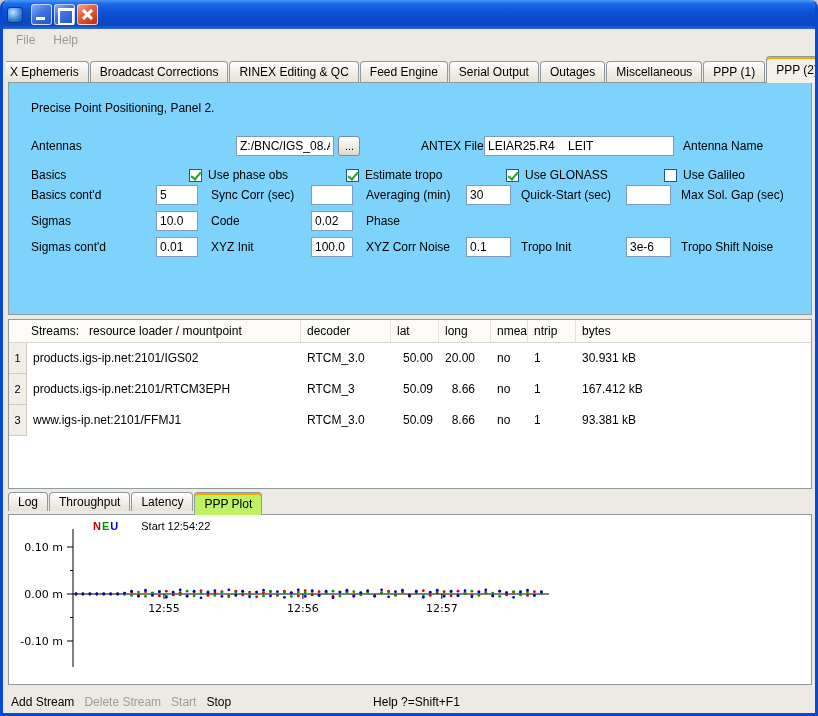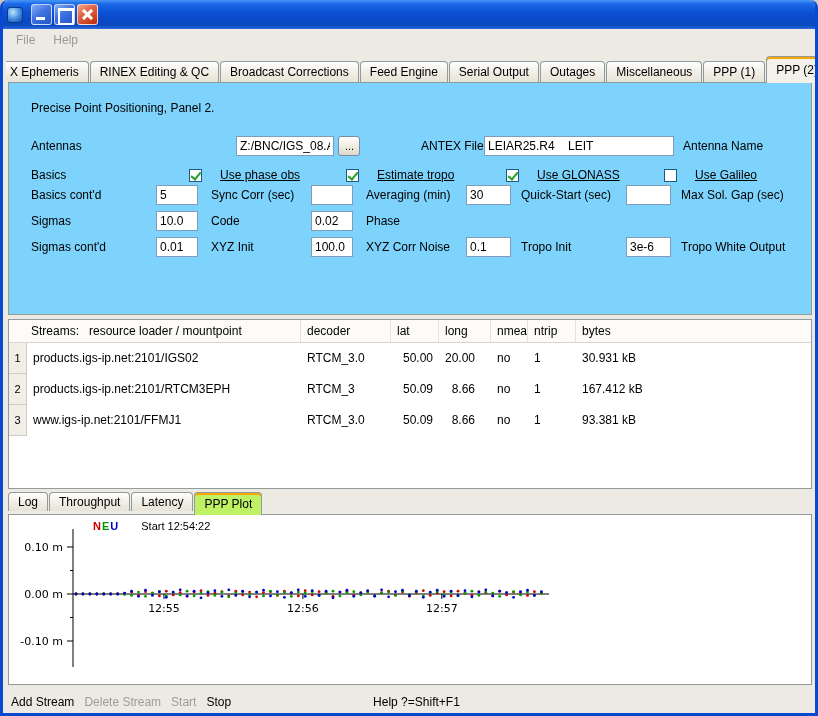--- a/index.html
+++ b/index.html
@@ -45,21 +45,21 @@
     box-shadow:inset 0 2px 0 #f7a800;position:relative;z-index:4;}
   
   .pane{position:absolute;background:#7dd3fc;border:1px solid #919b9c;}
   .main-pane{top:82px;left:5px;width:804px;height:233px;z-index:2;}
   .heading{position:absolute;white-space:nowrap;}
   .flabel{position:absolute;white-space:nowrap;line-height:20px;}
   .field{position:absolute;height:20px;border:1px solid #7f9db9;background:#fff;padding:0 3px;
     font-family:"Liberation Sans","DejaVu Sans",sans-serif;font-size:12px;color:#000;}
   .browse{position:absolute;width:22px;height:20px;font-size:11px;line-height:10px;
     background:linear-gradient(#fefefe,#f0eee4 50%,#ddd9ca);border:1px solid #7b8ba5;border-radius:3px;}
-  .cbgroup{position:absolute;display:flex;align-items:center;gap:18px;height:16px;text-decoration:underline;}
+  .cbgroup{position:absolute;display:flex;align-items:center;gap:6px;height:16px;}
   .checkbox{position:relative;width:13px;height:13px;background:#fff;border:1px solid #1d5987;flex:0 0 13px;}
   .checkbox.checked::after{content:'';position:absolute;left:1px;top:2px;width:8px;height:4px;
     border-left:2px solid #21a121;border-bottom:2px solid #21a121;transform:rotate(-50deg);}
   .cblabel{white-space:nowrap;}
   
   .streams-table{position:absolute;top:319px;left:5px;width:804px;height:170px;background:#fff;
     border:1px solid #919b9c;overflow:hidden;}
   .st-header{display:grid;grid-template-columns:292px 90px 48px 52px 37px 48px 1fr;height:23px;line-height:22px;
     background:#fcfbf7;border-bottom:1px solid #d8d5ca;}
   .st-header>div{border-right:1px solid #e5e2d9;padding-left:6px;white-space:pre;overflow:hidden;}
@@ -104,22 +104,22 @@
     <div class="tb-btn btn-close"></div>
   </div>
 
   <div class="menubar">
     <div class="menu-item">File</div>
     <div class="menu-item">Help</div>
   </div>
 
   <div class="tabbar">
     <div class="tab cut">X Ephemeris</div>
+    <div class="tab">Broadcast Corrections</div>
     <div class="tab">RINEX Editing &amp; QC</div>
-    <div class="tab">Broadcast Corrections</div>
     <div class="tab">Feed Engine</div>
     <div class="tab">Serial Output</div>
     <div class="tab">Outages</div>
     <div class="tab">Miscellaneous</div>
     <div class="tab">PPP (1)</div>
     <div class="tab active">PPP (2)</div>
 
   </div>
 
   <div class="pane main-pane">
@@ -167,21 +167,21 @@
     <div class="flabel" style="left:357px;top:128px;">Phase</div>
 
     <div class="flabel" style="left:22px;top:154px;">Sigmas cont'd</div>
     <input class="field" style="left: 147px; top: 154px; width: 42px;" value="0.01">
     <div class="flabel" style="left:202px;top:154px;">XYZ Init</div>
     <input class="field" style="left: 302px; top: 154px; width: 42px;" value="100.0">
     <div class="flabel" style="left:357px;top:154px;">XYZ Corr Noise</div>
     <input class="field" style="left: 457px; top: 154px; width: 45px;" value="0.1">
     <div class="flabel" style="left:512px;top:154px;">Tropo Init</div>
     <input class="field" style="left: 617px; top: 154px; width: 45px;" value="3e-6">
-    <div class="flabel" style="left:672px;top:154px;">Tropo White Output</div>
+    <div class="flabel" style="left:672px;top:154px;">Tropo Shift Noise</div>
   </div>
 
   <div class="streams-table">
     <div class="st-header">
       <div>Streams:   resource loader / mountpoint</div>
       <div>decoder</div>
       <div>lat</div>
       <div>long</div>
       <div>nmea</div>
       <div>ntrip</div>

